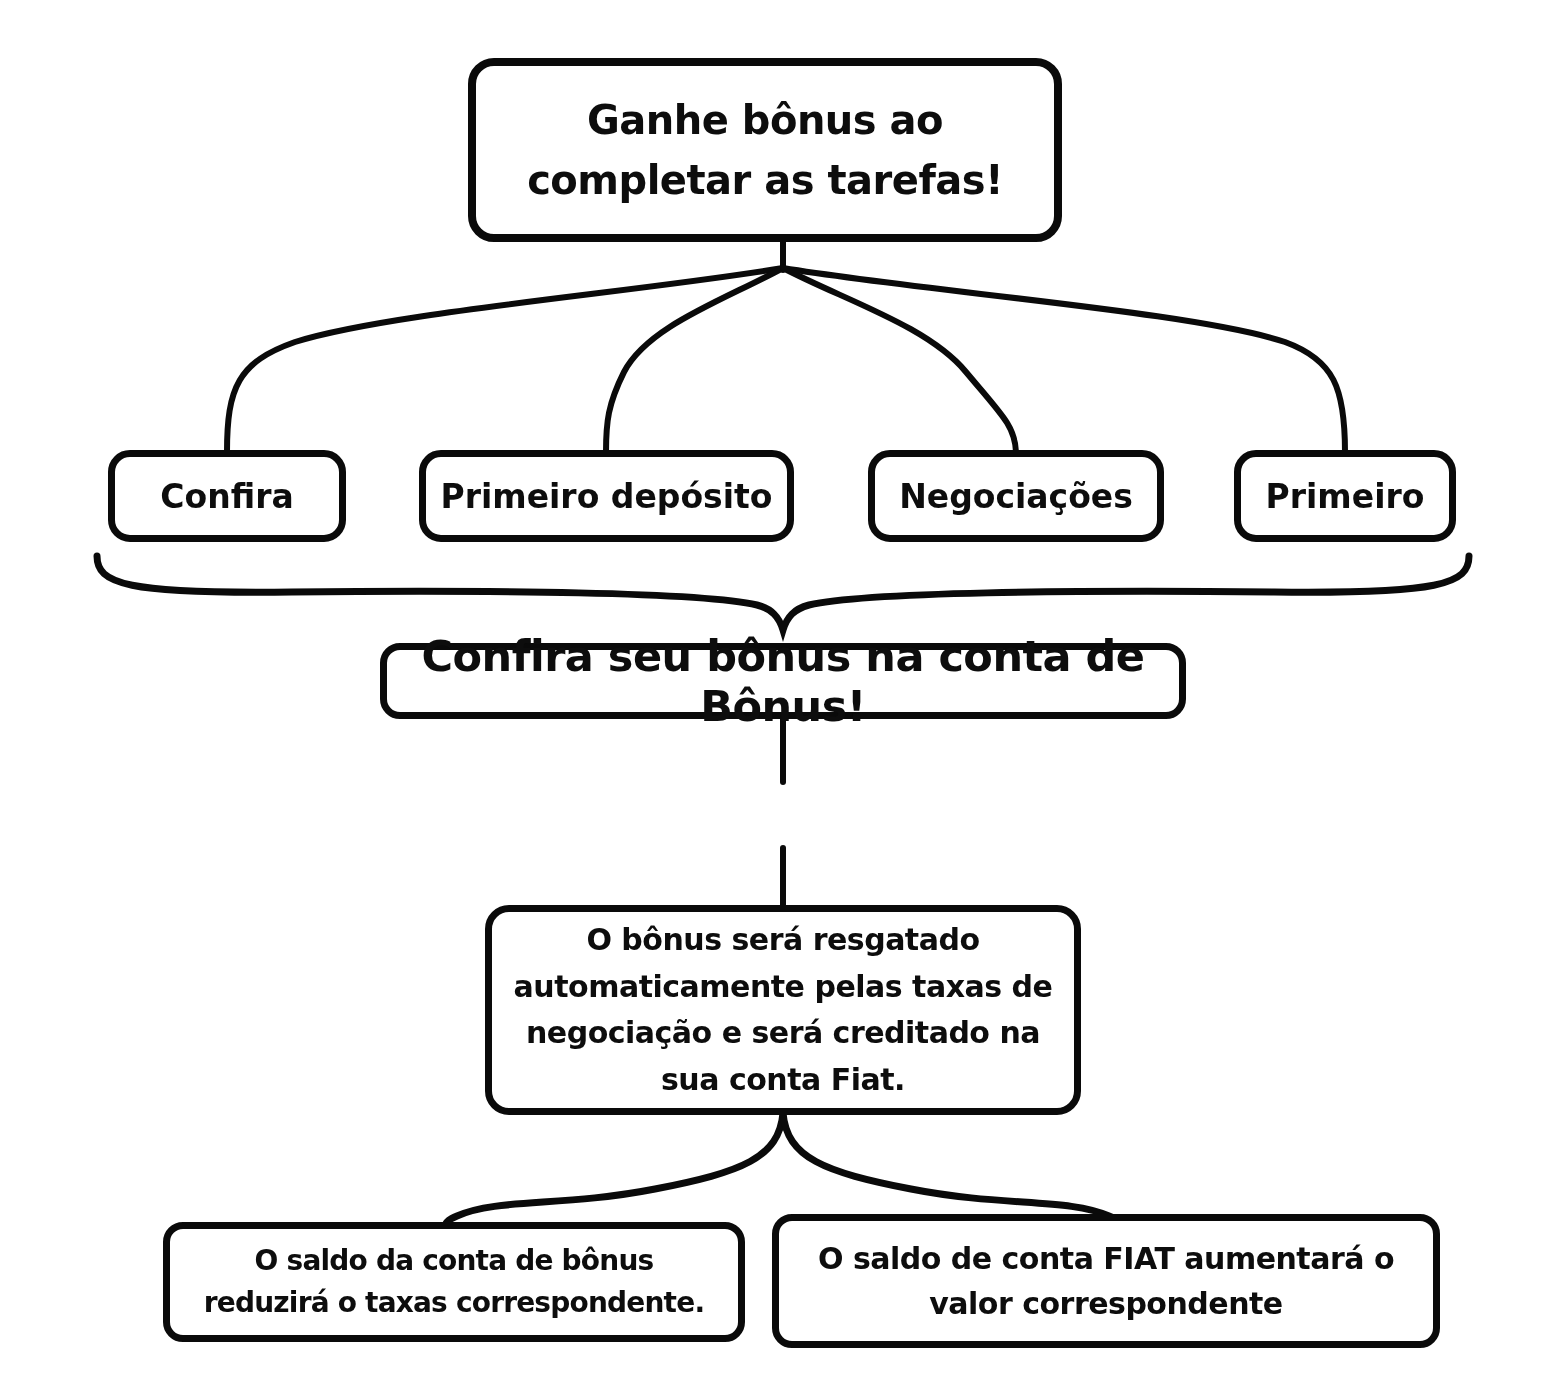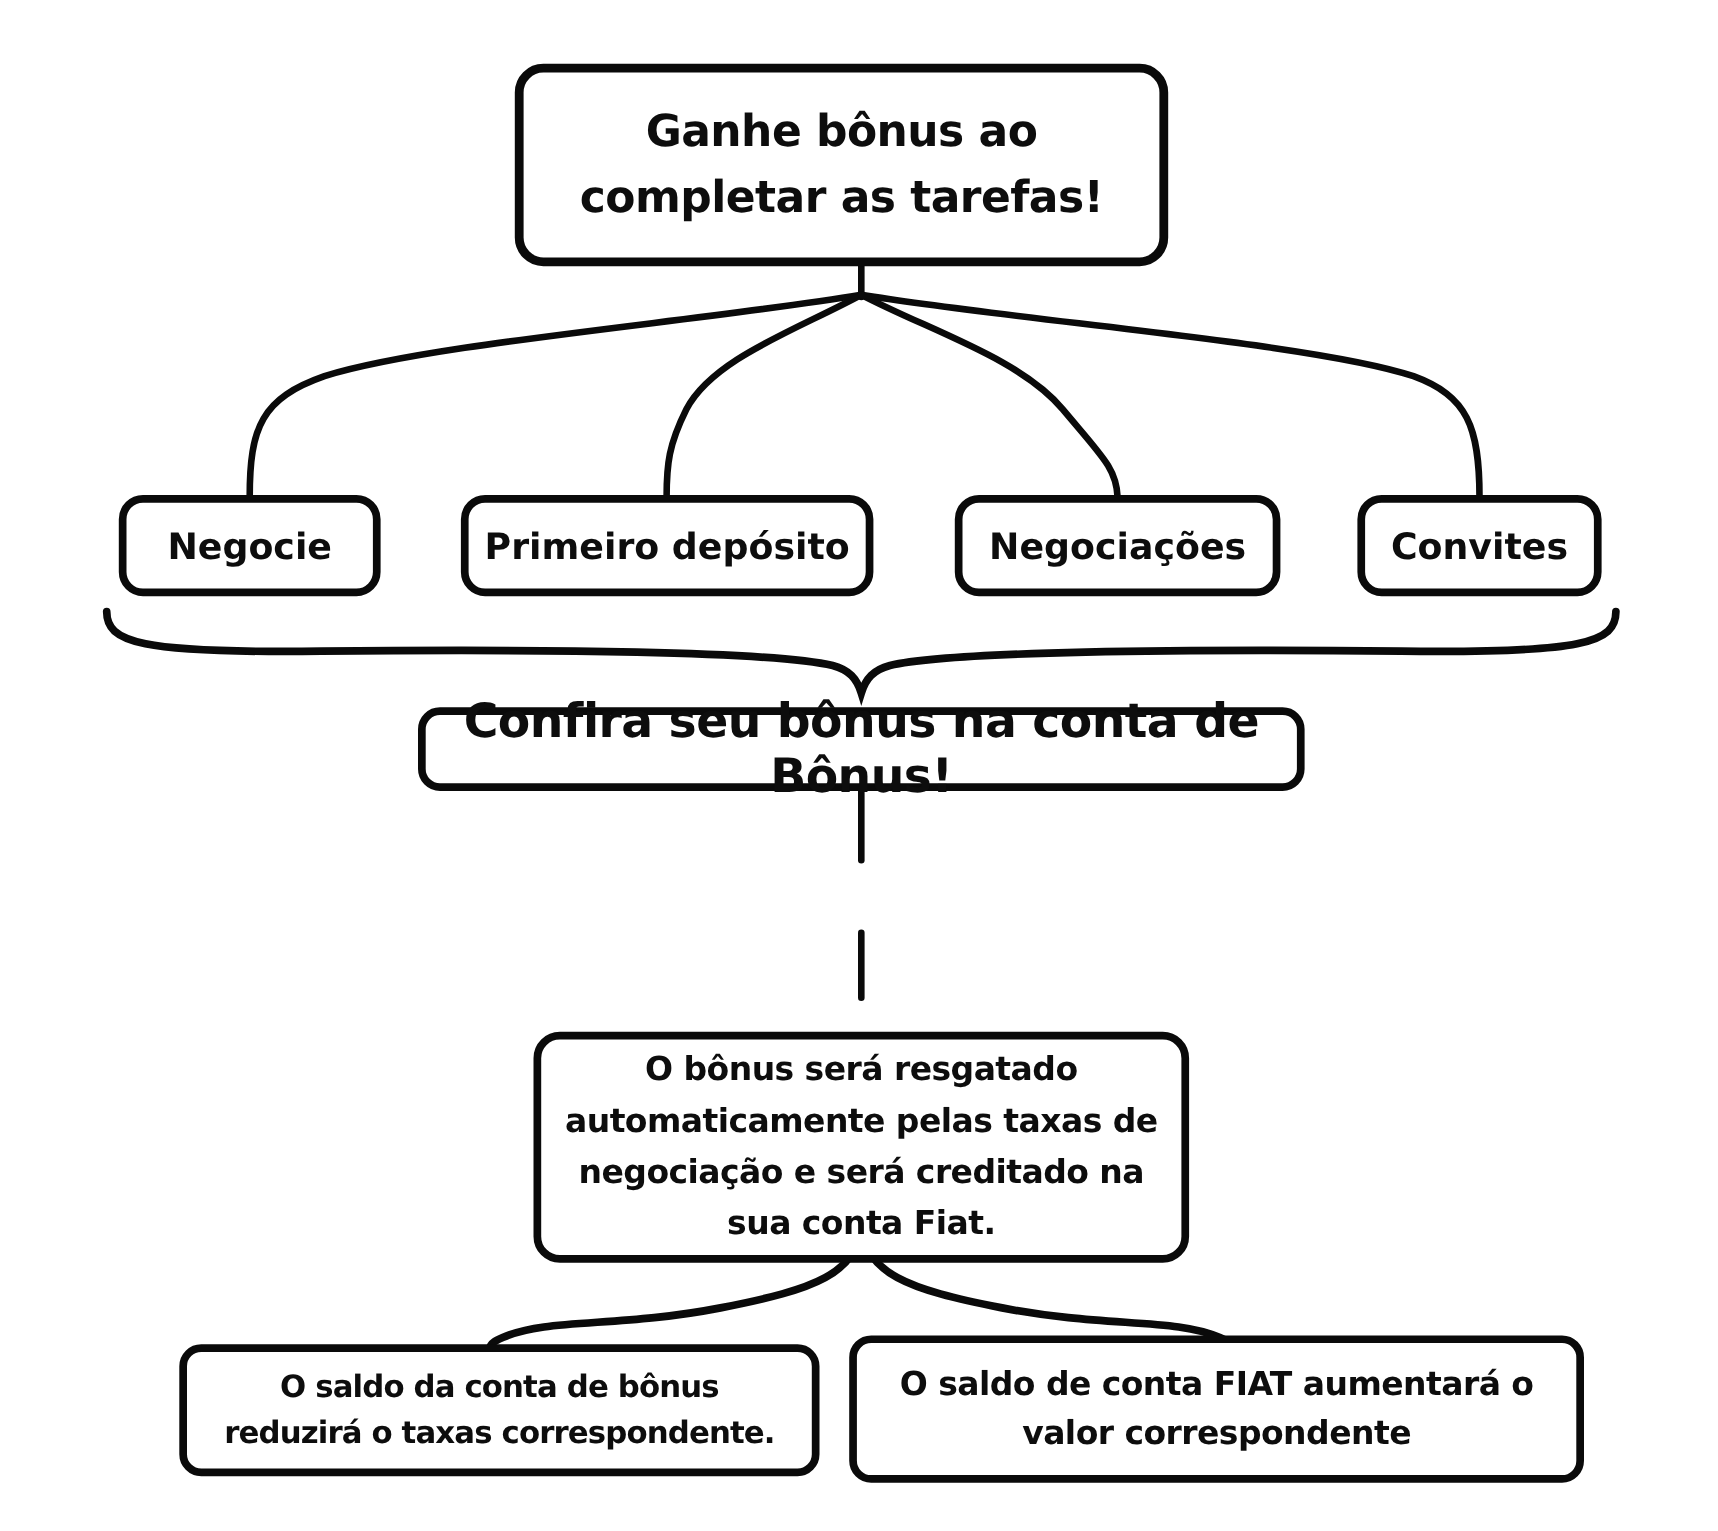--- a/index.html
+++ b/index.html
@@ -50,21 +50,20 @@
     font-size: 43px; letter-spacing: -0.5px; border-radius: 20px;
   }
   .node-negocie {
     left: 696px; top: 780px; width: 174px; height: 70px;
     font-size: 33px; border-radius: 18px;
   }
   .node-redeem {
     left: 485px; top: 905px; width: 596px; height: 210px;
     font-size: 30px; line-height: 1.55; letter-spacing: -0.5px;
     border-radius: 24px;
-    margin-top: 33px;
   }
   .node-outcome-left {
     left: 163px; top: 1222px; width: 582px; height: 120px;
     font-size: 28px; line-height: 1.5; letter-spacing: -0.8px;
     border-radius: 20px;
   }
   .node-outcome-right {
     left: 772px; top: 1214px; width: 668px; height: 134px;
     font-size: 30px; line-height: 1.5; letter-spacing: -0.5px;
     border-radius: 20px;
@@ -96,24 +95,24 @@
 
     <path d="M 783 848 L 783 907" stroke-width="6"></path>
 
     <path d="M 783 1113 C 779 1158, 742 1172, 655 1189 C 563 1207, 497 1198, 457 1216 C 450 1219, 446 1221, 445 1226" stroke-width="7"></path>
     <path d="M 783 1113 C 787 1158, 824 1172, 911 1189 C 1003 1207, 1069 1198, 1109 1216 C 1116 1219, 1120 1221, 1121 1226" stroke-width="7"></path>
   </svg>
 
   <div class="node node-root">Ganhe bônus ao
 completar as tarefas!</div>
 
-  <div class="node node-task node-task-0">Negocie</div>
+  <div class="node node-task node-task-0">Confira</div>
   <div class="node node-task node-task-1">Primeiro depósito</div>
   <div class="node node-task node-task-2">Negociações</div>
-  <div class="node node-task node-task-3">Convites</div>
+  <div class="node node-task node-task-3">Primeiro</div>
 
   <div class="node node-confira">Confira seu bônus na conta de Bônus!</div>
 
 
   <div class="node node-redeem">O bônus será resgatado
 automaticamente pelas taxas de
 negociação e será creditado na
 sua conta Fiat.</div>
 
   <div class="node node-outcome-left">O saldo da conta de bônus

